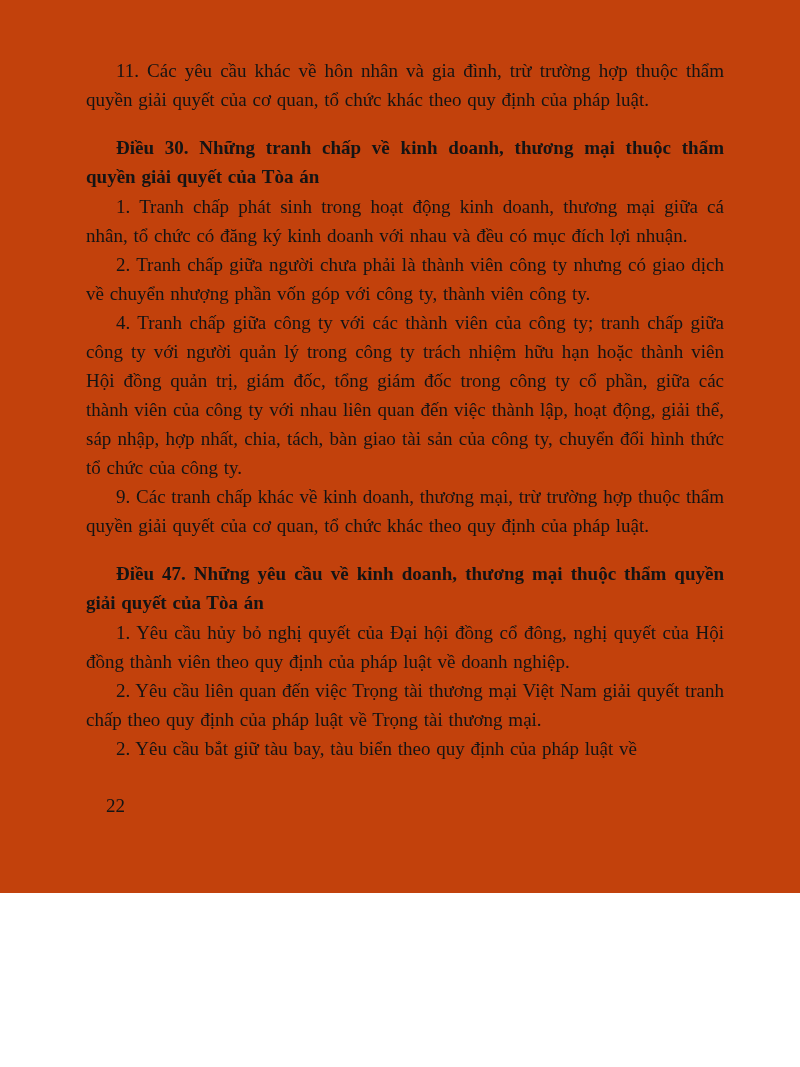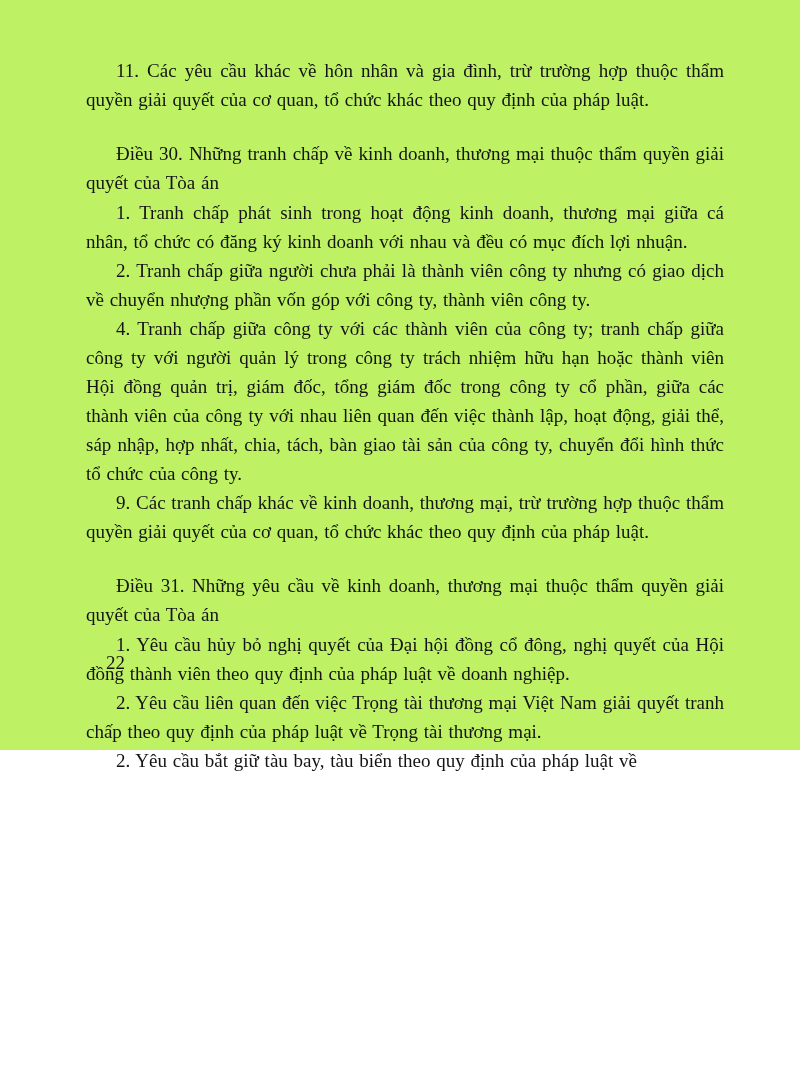--- a/index.html
+++ b/index.html
@@ -12,35 +12,35 @@
     width: 800px;
     height: 1067px;
     font-family: "Liberation Serif", "DejaVu Serif", serif;
     color: #141414;
     position: relative;
     overflow: hidden;
   }
   .page {
     position: relative;
     width: 800px;
-    height: 750px;
-    background: #bef264;
+    height: 893px;
+    background: #c2410c;
     padding: 56px 76px 0 86px;
   }
   .content p {
     margin: 0;
     font-size: 19px;
     line-height: 29px;
     text-align: justify;
     text-indent: 30px;
     word-spacing: 1px;
   }
   .content p.heading {
-    font-weight: normal;
-    margin-top: 25px;
+    font-weight: bold;
+    margin-top: 19px;
     margin-bottom: 1px;
   }
   .page-number {
     position: absolute;
     left: 106px;
     bottom: 76px;
     font-size: 19px;
     color: #141414;
   }
 </style>
@@ -49,19 +49,19 @@
 
 <div class="page">
   <div class="content">
 
   <p class="para">11. Các yêu cầu khác về hôn nhân và gia đình, trừ trường hợp thuộc thẩm quyền giải quyết của cơ quan, tổ chức khác theo quy định của pháp luật.</p>
       <p class="heading">Điều 30. Những tranh chấp về kinh doanh, thương mại thuộc thẩm quyền giải quyết của Tòa án</p>
       <p class="para">1. Tranh chấp phát sinh trong hoạt động kinh doanh, thương mại giữa cá nhân, tổ chức có đăng ký kinh doanh với nhau và đều có mục đích lợi nhuận.</p>
       <p class="para">2. Tranh chấp giữa người chưa phải là thành viên công ty nhưng có giao dịch về chuyển nhượng phần vốn góp với công ty, thành viên công ty.</p>
       <p class="para">4. Tranh chấp giữa công ty với các thành viên của công ty; tranh chấp giữa công ty với người quản lý trong công ty trách nhiệm hữu hạn hoặc thành viên Hội đồng quản trị, giám đốc, tổng giám đốc trong công ty cổ phần, giữa các thành viên của công ty với nhau liên quan đến việc thành lập, hoạt động, giải thể, sáp nhập, hợp nhất, chia, tách, bàn giao tài sản của công ty, chuyển đổi hình thức tổ chức của công ty.</p>
       <p class="para">9. Các tranh chấp khác về kinh doanh, thương mại, trừ trường hợp thuộc thẩm quyền giải quyết của cơ quan, tổ chức khác theo quy định của pháp luật.</p>
-      <p class="heading">Điều 31. Những yêu cầu về kinh doanh, thương mại thuộc thẩm quyền giải quyết của Tòa án</p>
+      <p class="heading">Điều 47. Những yêu cầu về kinh doanh, thương mại thuộc thẩm quyền giải quyết của Tòa án</p>
       <p class="para">1. Yêu cầu hủy bỏ nghị quyết của Đại hội đồng cổ đông, nghị quyết của Hội đồng thành viên theo quy định của pháp luật về doanh nghiệp.</p>
       <p class="para">2. Yêu cầu liên quan đến việc Trọng tài thương mại Việt Nam giải quyết tranh chấp theo quy định của pháp luật về Trọng tài thương mại.</p>
       <p class="para">2. Yêu cầu bắt giữ tàu bay, tàu biển theo quy định của pháp luật về</p>
     </div>
   <div class="page-number">22</div>
 </div>
 
 </body></html>

